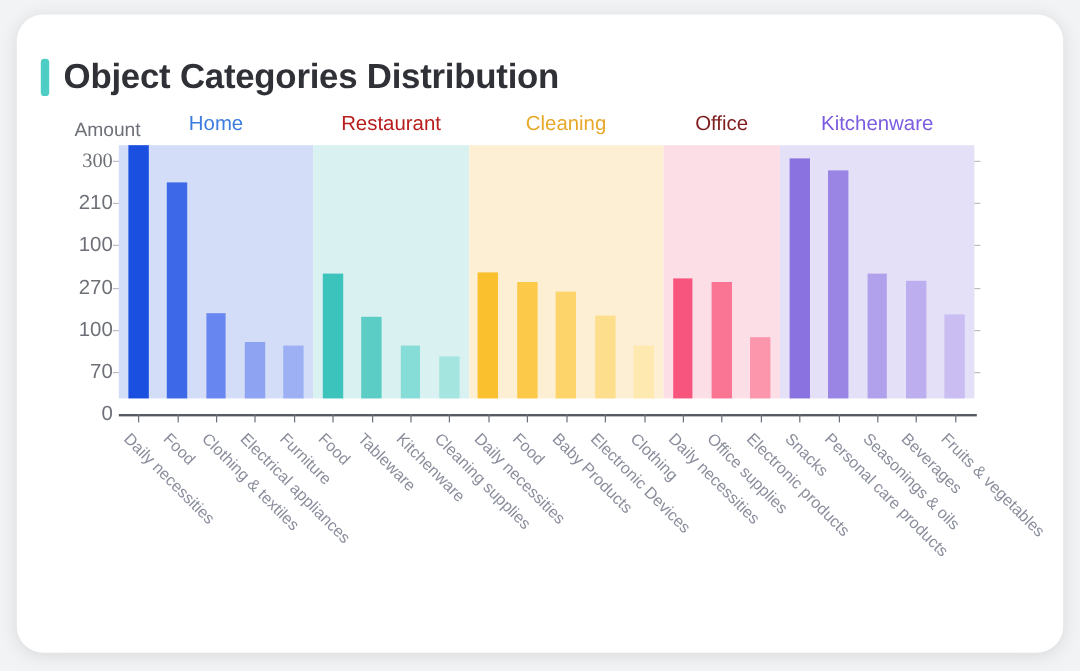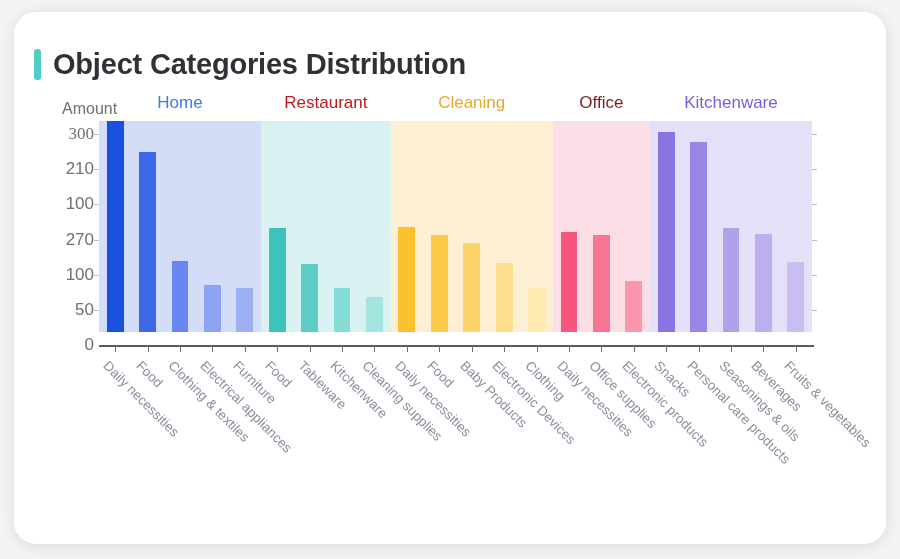--- a/index.html
+++ b/index.html
@@ -154,21 +154,21 @@
 
   <div id="title-row">
     <div id="title-accent"></div>
     <div id="chart-title">Object Categories Distribution</div>
   </div>
 
   <div id="plot-wrap">
     <div id="ylabel">Amount</div>
     <div id="ylabels">
         <div class="ytlabel" style="top: 333px;">0</div>
-        <div class="ytlabel" style="top: 297.833px;">50</div>
+        <div class="ytlabel" style="top: 297.833px;">70</div>
         <div class="ytlabel" style="top: 262.667px;">100</div>
         <div class="ytlabel" style="top: 227.5px;">270</div>
         <div class="ytlabel" style="top: 192.333px;">100</div>
         <div class="ytlabel" style="top: 157.167px;">210</div>
         <div class="ytlabel" style="top: 122px; font-family: Liberation Serif, serif;">300</div>
       </div>
     <div id="plot">
         <div class="band" style="left: 0px; width: 162.045px; background: rgb(211, 221, 248);"></div>
         <div class="band-title" style="left: 81.0227px; color: rgb(61, 125, 224);">Home</div>
         <div class="bar" title="Daily necessities: 300" style="left: 7.77818px; width: 16.8527px; height: 211px; background: rgb(26, 79, 224);"></div>

